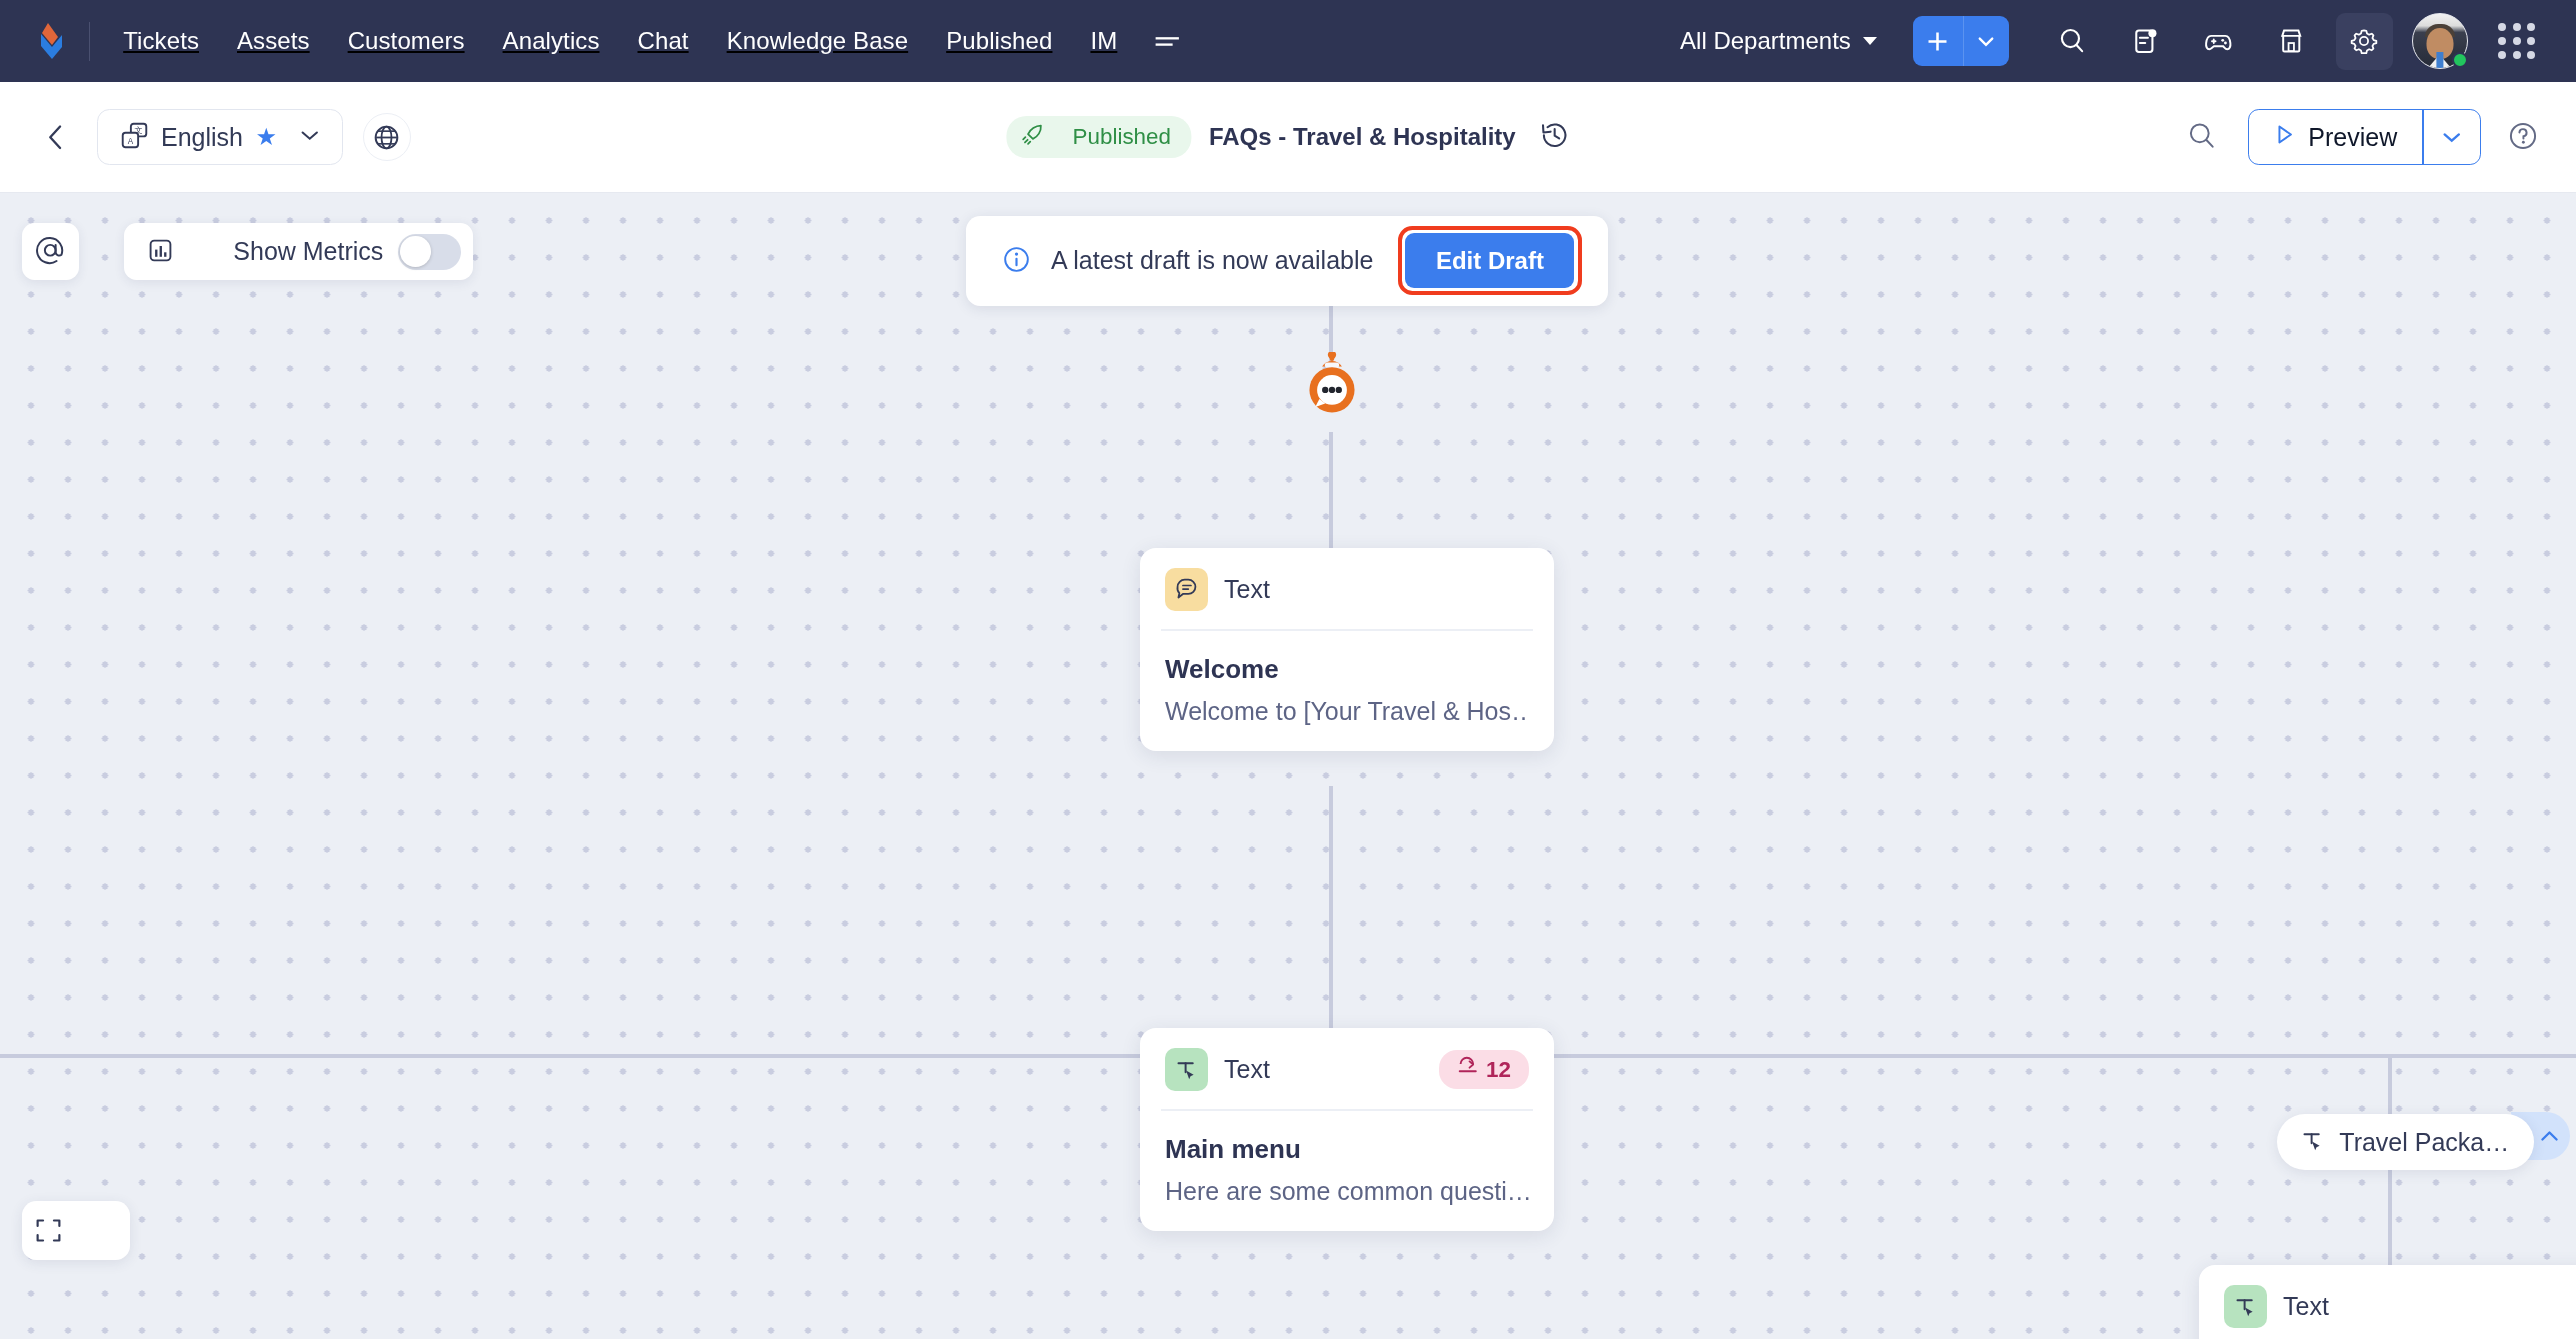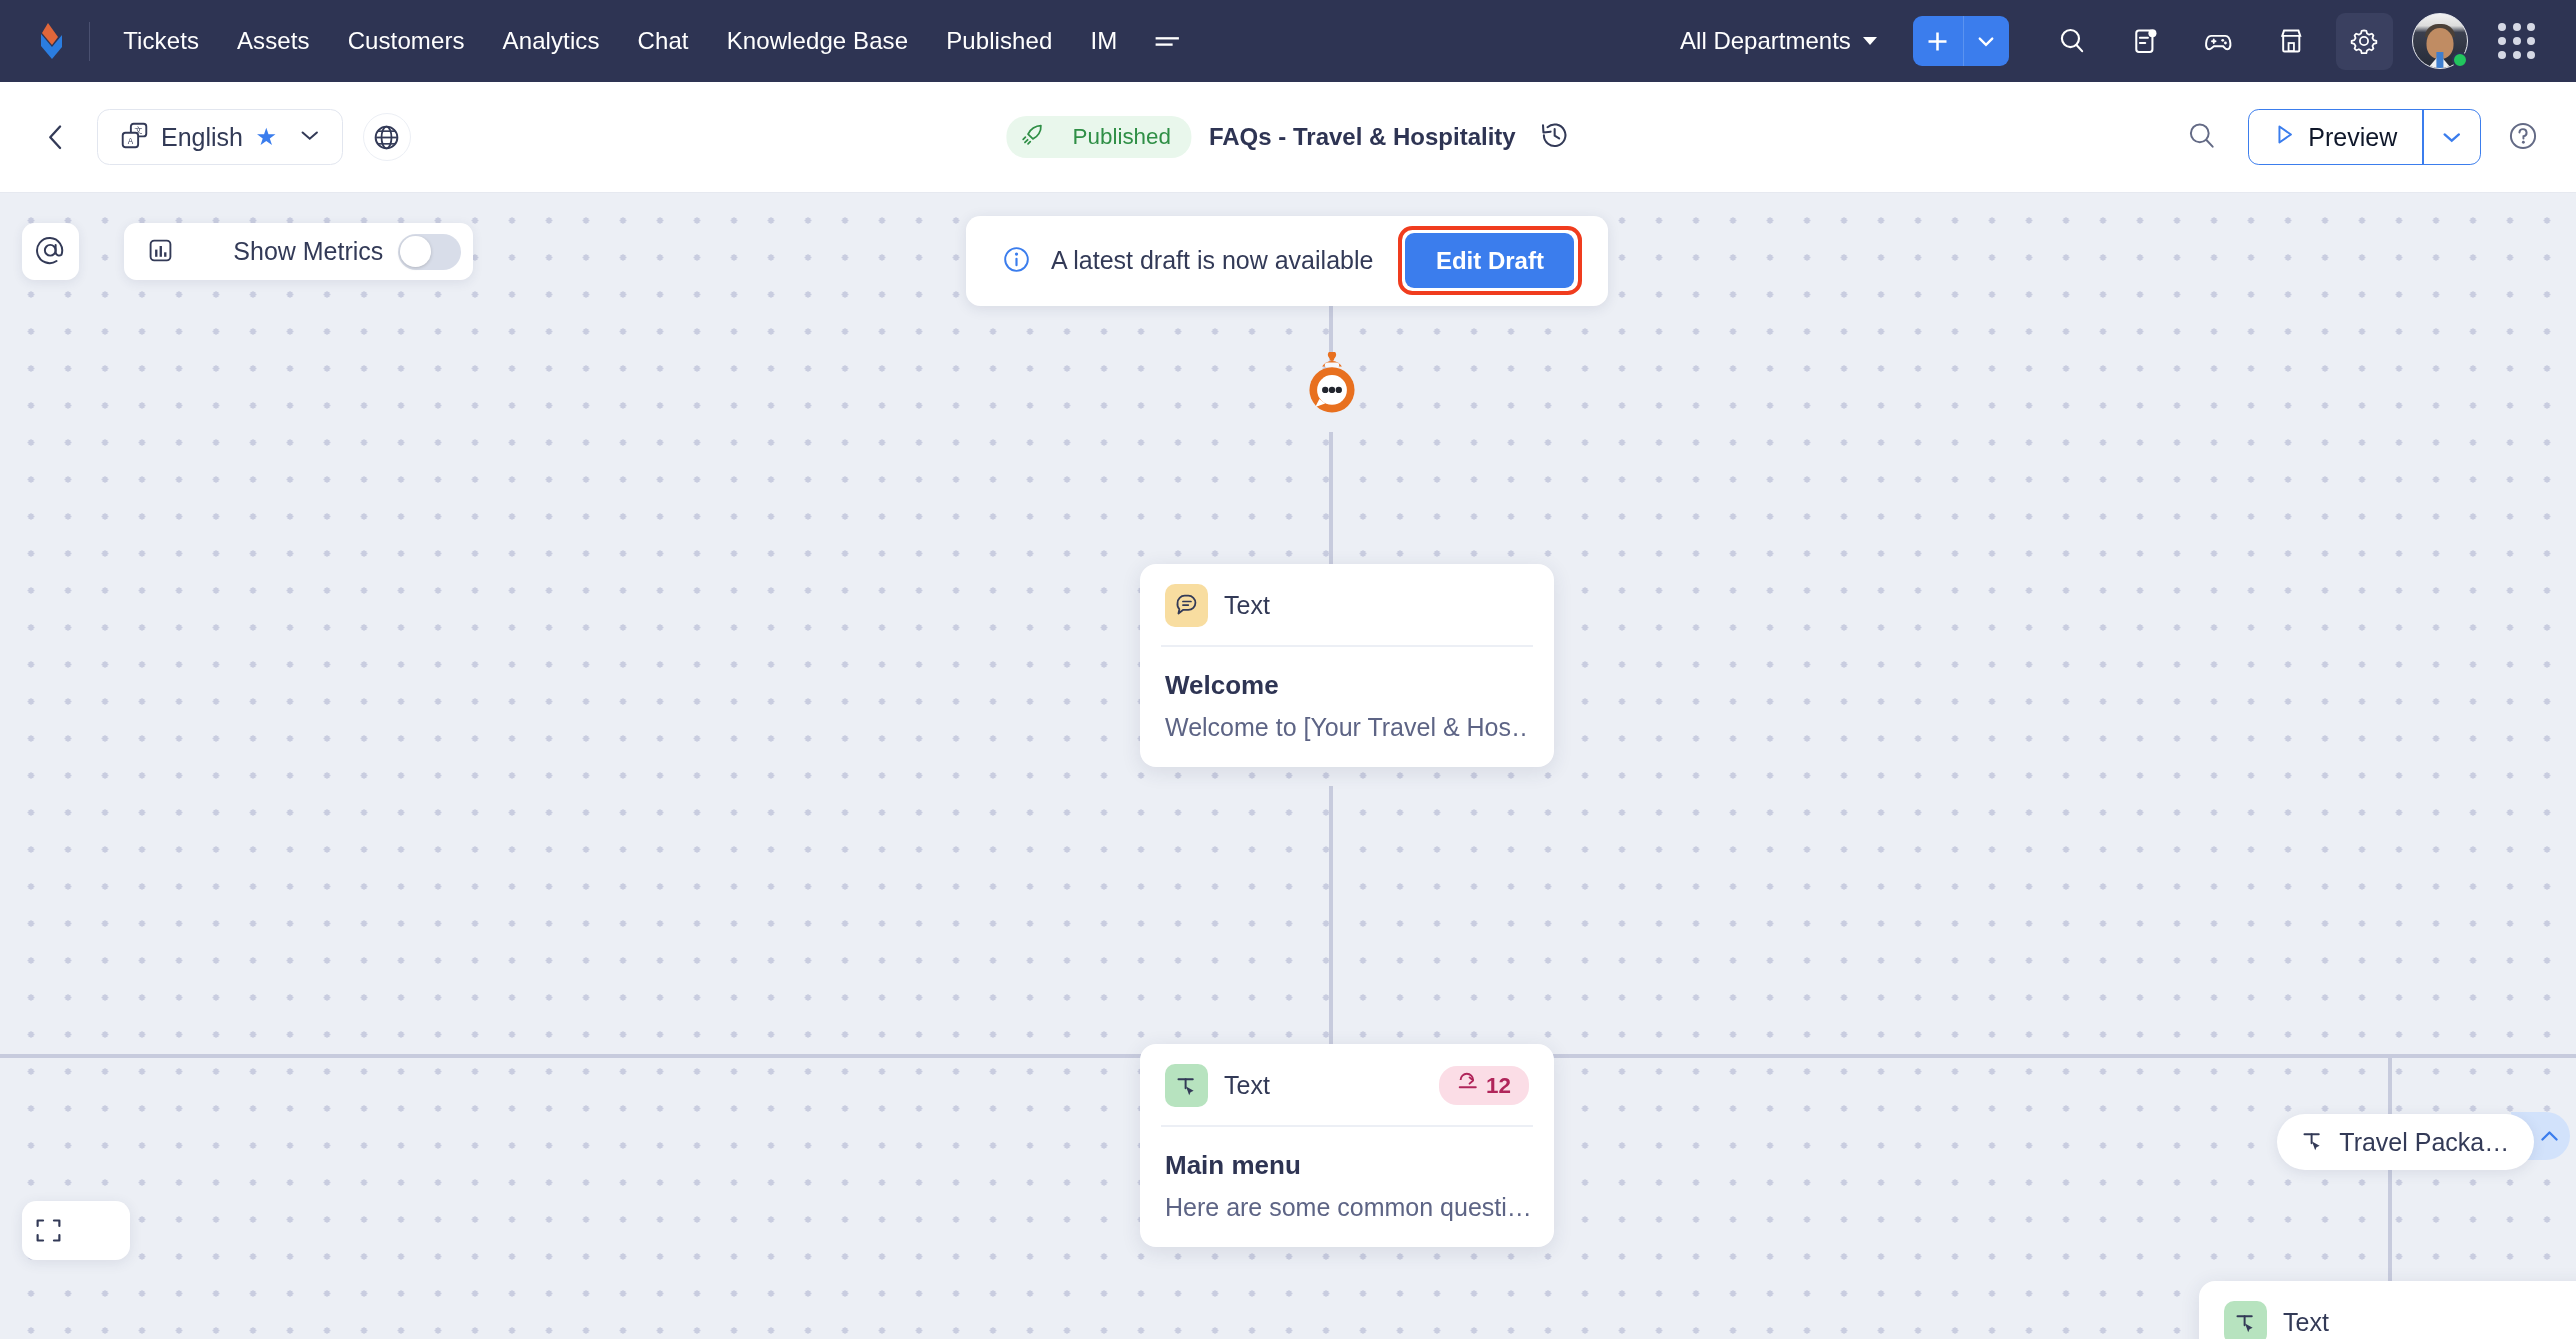--- a/index.html
+++ b/index.html
@@ -13,21 +13,21 @@
   
   .topnav {
     position: absolute; top: 0; left: 0;
     width: 2576px; height: 82px;
     background: #2e3453;
     display: flex; align-items: center;
     padding: 0 23px;
   }
   .logo-wrap { width: 57px; height: 57px; display:flex; align-items:center; justify-content:center; }
   .nav-sep { width: 0.9px; height: 39px; background: #4a5070; margin: 0 14.3px 0 9px; }
-  .nav-links { display: flex; align-items: center; gap: 0px; }
+  .nav-links { display: flex; align-items: center; gap: 0px; text-decoration: underline; }
   .nav-link {
     color: #ffffff; font-size: 24px; padding: 9px 19px;
     white-space: nowrap; letter-spacing: 0.1px;
   }
   .nav-more { padding: 9px 16px; display:flex; align-items:center; }
   .nav-right { margin-left: auto; display: flex; align-items: center; gap: 0; }
   .dept {
     color: #fff; font-size: 24px; display:flex; align-items:center; gap:12.5px;
     padding: 7.2px 12.5px; white-space: nowrap; margin-right: 23px;
   }
@@ -138,21 +138,21 @@
     font-family:"Liberation Sans", sans-serif;
   }
 
   
   .start-node { position:absolute; left:1304px; top:158px; width:56px; height:65px; }
 
   
   .card {
     position:absolute; background:#fff; border-radius:16px;
     box-shadow:0 4.5px 20px rgba(45,55,95,.11);
-    width:414px; padding: 20px 25px 25px 25px; margin-top: 16px;
+    width:414px; padding: 20px 25px 25px 25px;
   }
   .card-head { display:flex; align-items:center; gap:16px; padding-bottom:18px; }
   .card-type-icon { width:43px;height:43px;border-radius:10px; display:flex;align-items:center;justify-content:center; }
   .icon-amber { background:#f8dda0; }
   .icon-green { background:#b7e3bf; }
   .card-type-label { font-size:25px; color:#333a57; }
   .card-badge {
     margin-left:auto; background:#fbdde6; color:#b0255a; border-radius:18px;
     display:flex; align-items:center; gap:8px; padding: 5.4px 18px; font-size:22.4px; font-weight:600;
   }

